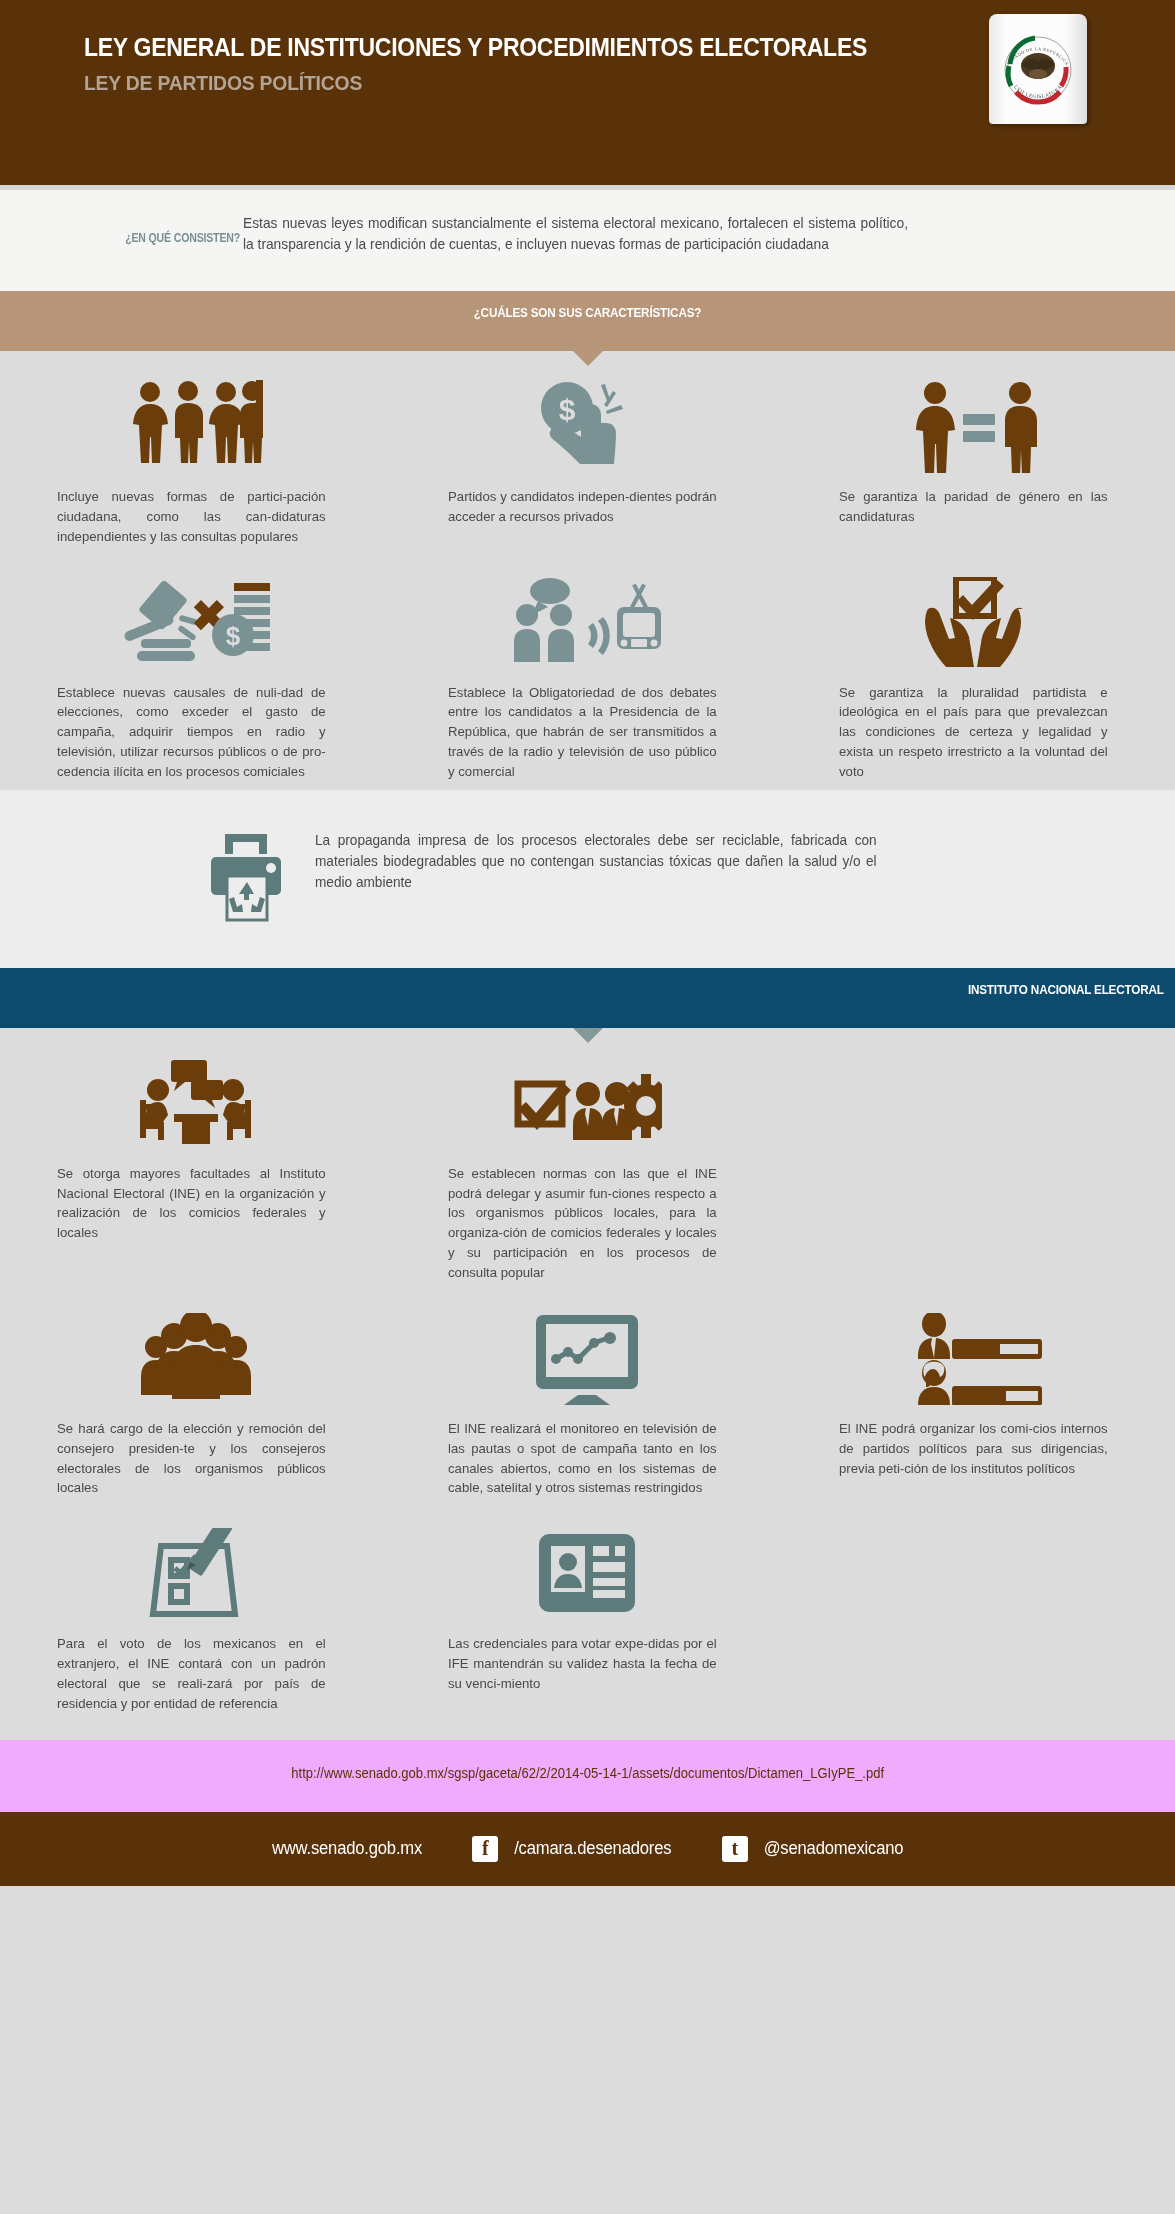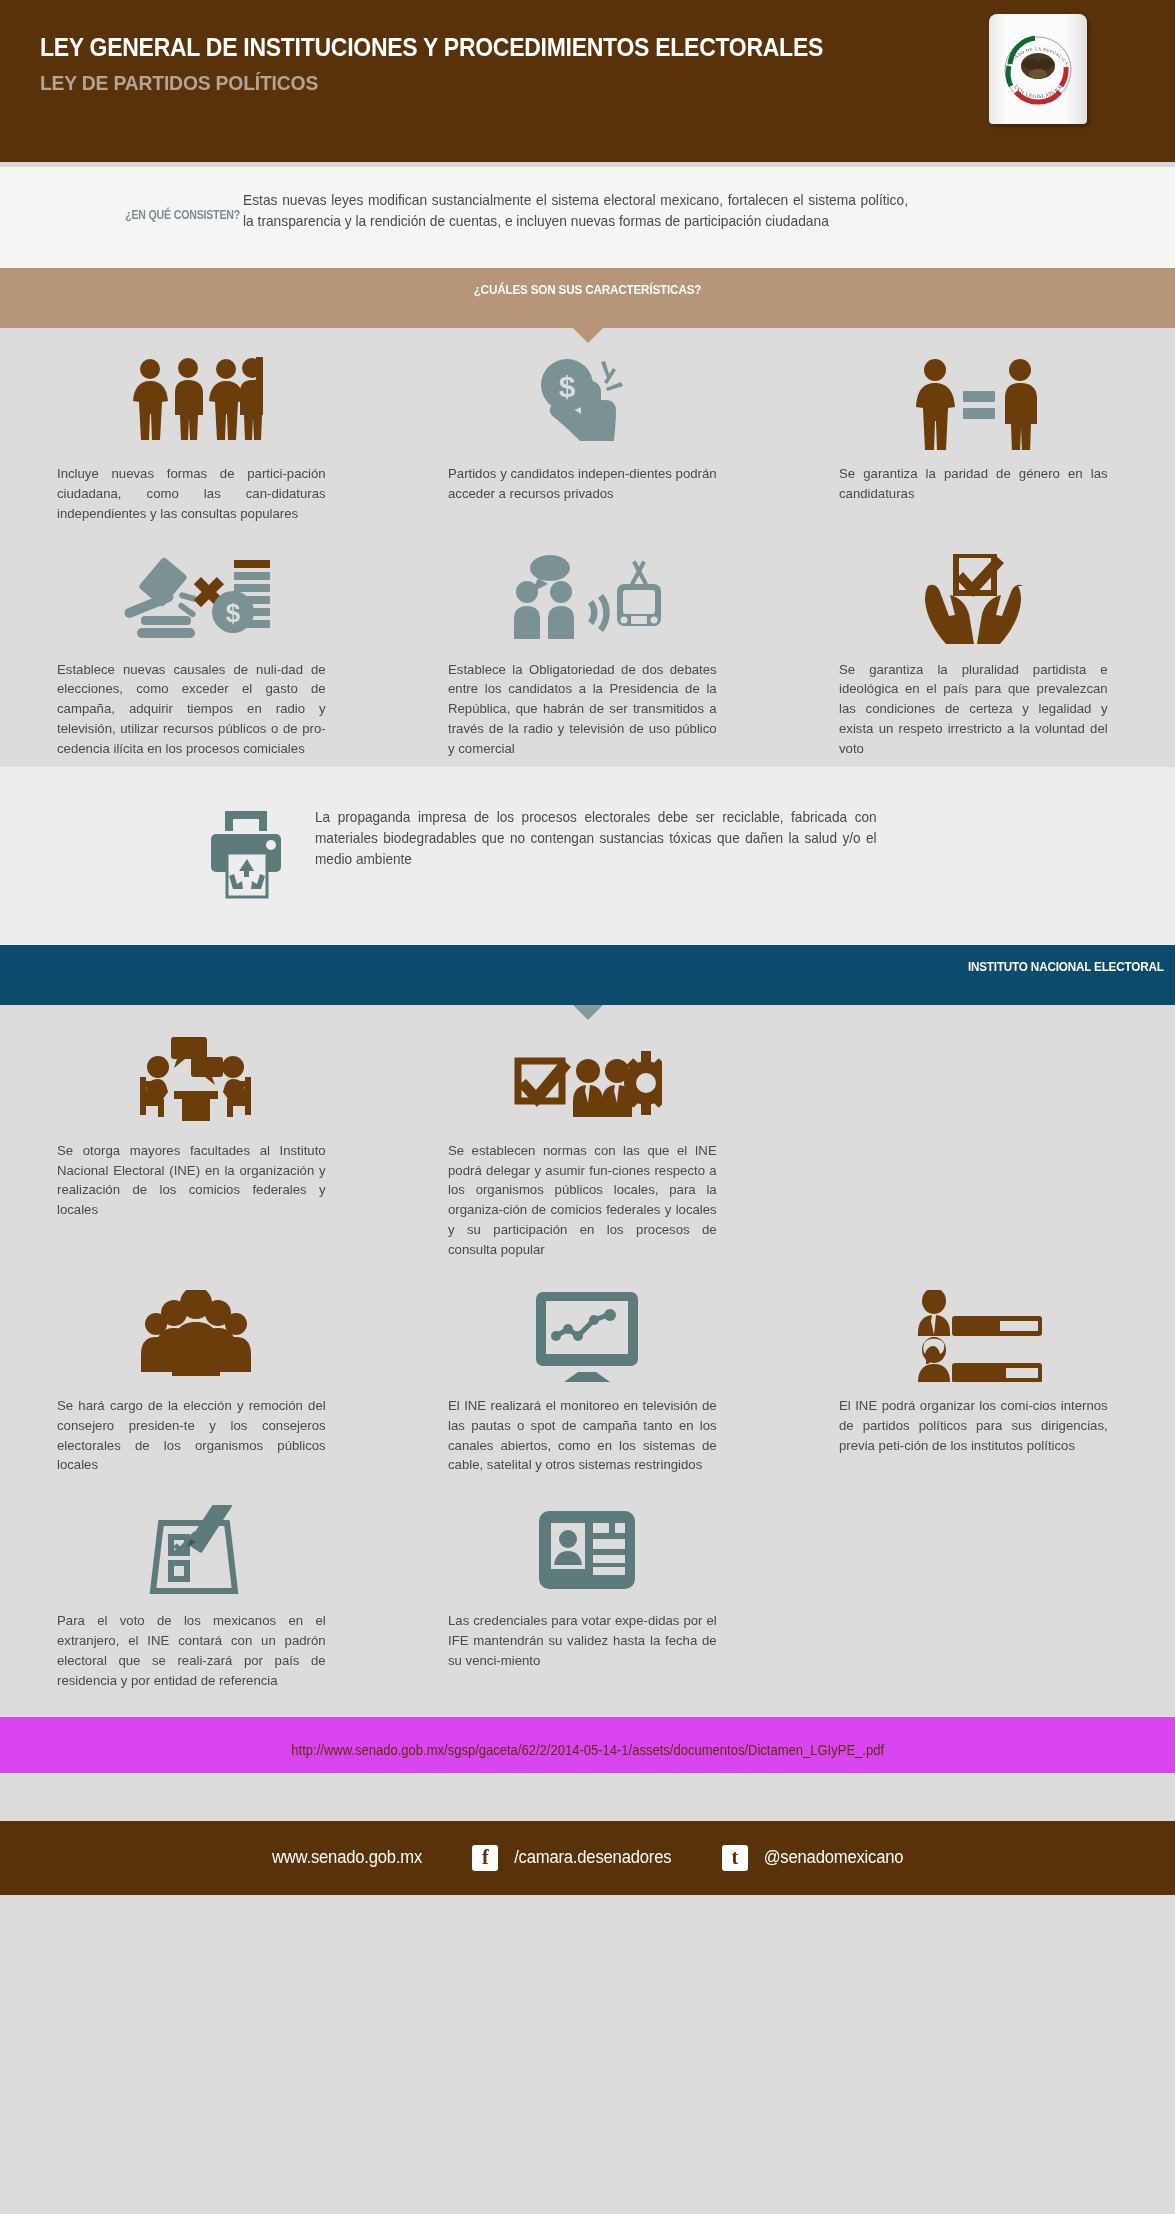--- a/index.html
+++ b/index.html
@@ -11,24 +11,24 @@
   .page {
     width: 1175px;
     height: 2214px;
     position: relative;
     overflow: hidden;
     background: #dcdcdc;
   }
 
   
   .header {
-    height: 162px;
+    height: 185px;
     background: #5a3209;
     position: relative;
-    padding: 32px 0 0 40px;
+    padding: 32px 0 0 84px;
   }
   .header h1 {
     color: #ffffff;
     font-size: 25px;
     font-weight: bold;
     letter-spacing: -0.3px;
     line-height: 1.2;
     transform: scaleX(0.92);
     transform-origin: left center;
   }
@@ -163,42 +163,41 @@
     line-height: 1.5;
     text-align: justify;
     text-align-last: left;
     transform: scaleX(0.96);
     transform-origin: left top;
     padding-top: 4px;
   }
 
   
   .urlbar {
-    background: #d946ef;
-    height: 56px;
+    background: #f0abfc;
+    height: 72px;
     text-align: center;
   }
   .urlbar a, .urlbar span {
     color: #5a3209;
     font-size: 14px;
     line-height: 66px;
     text-decoration: none;
     display: inline-block;
     transform: scaleX(0.93);
   }
 
   
   .footer {
     background: #5a3209;
     height: 74px;
     display: flex;
     align-items: center;
     justify-content: center;
     gap: 46px;
-    margin-top: 48px;
   }
   .footer .fitem {
     display: flex;
     align-items: center;
     gap: 12px;
     color: #ffffff;
     font-size: 17.5px;
     letter-spacing: -0.2px;
   }
   .footer .fitem .ftxt { transform: scaleX(0.95); display:inline-block; }

